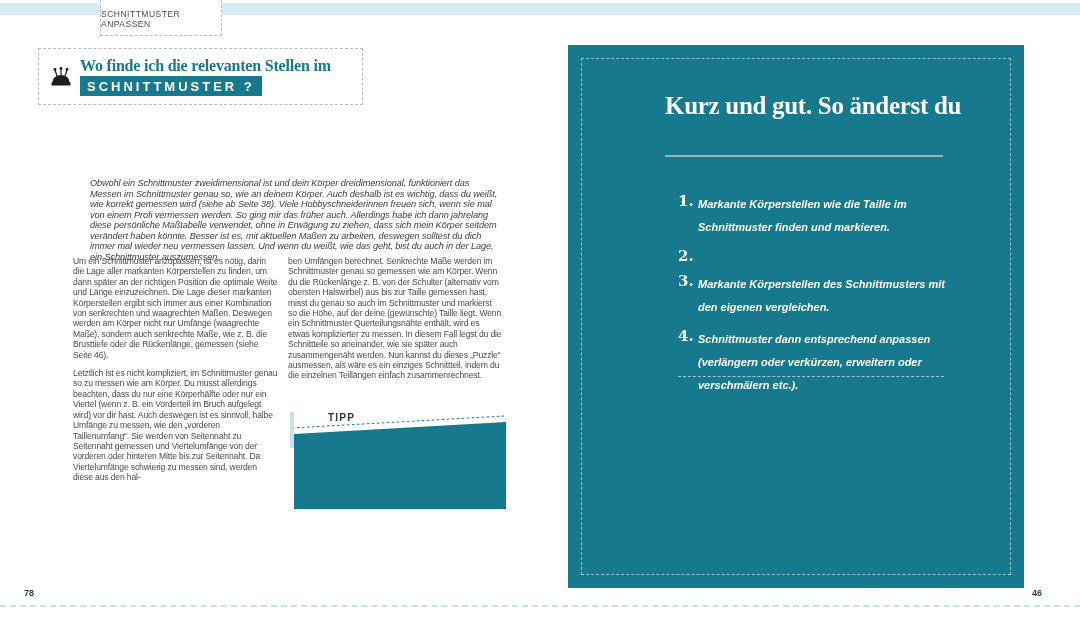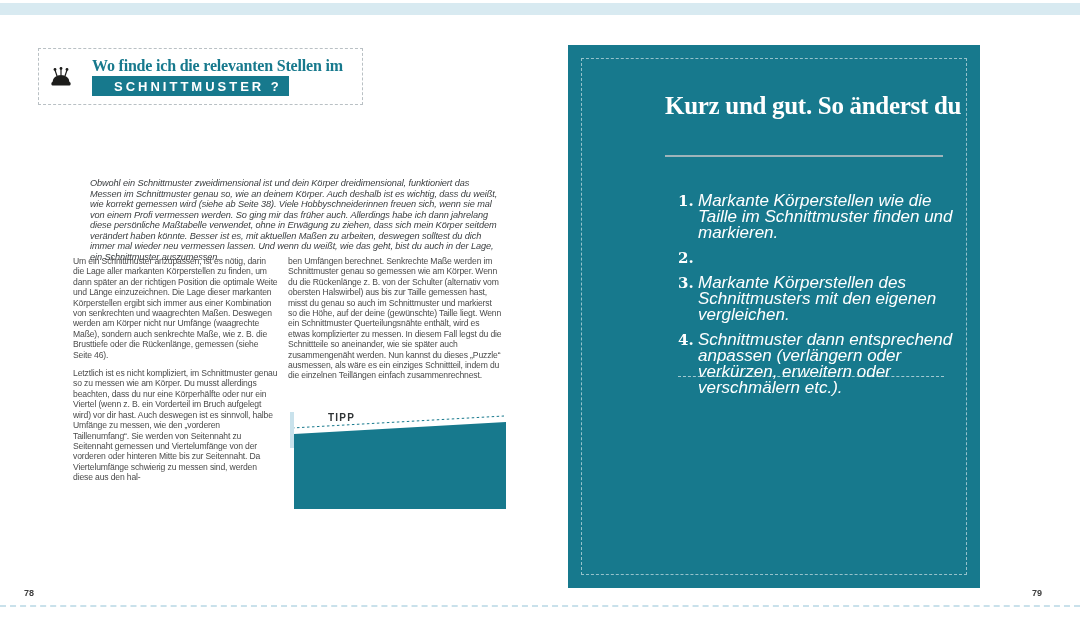--- a/index.html
+++ b/index.html
@@ -8,27 +8,27 @@
 
   
   .top-band{position:absolute;left:0;top:3px;width:100%;height:12px;background:#d8eaf1;}
   .chapter-tab{position:absolute;left:100px;top:0;width:122px;height:36px;background:#ffffff;
     border-left:1px dashed #b9c0c4;border-right:1px dashed #b9c0c4;border-bottom:1px dashed #b9c0c4;
     box-sizing:border-box;display:flex;align-items:flex-end;justify-content:center;padding-bottom:6px;
     font-size:8.5px;letter-spacing:.5px;color:#4a4a4a;}
 
   
   .title-box{position:absolute;left:38px;top:48px;width:325px;height:57px;box-sizing:border-box;
-    border:1px dashed #b9c0c4;display:flex;align-items:center;padding-left:8px;gap:12px;}
+    border:1px dashed #b9c0c4;display:flex;align-items:center;padding-left:8px;}
   .title-icon{width:28px;flex:0 0 28px;display:flex;justify-content:center;}
   .title-text{margin-left:5px;}
   .title-line1{font-family:"Liberation Serif",serif;font-weight:bold;font-size:16px;
     letter-spacing:-.2px;color:#17798d;line-height:17px;}
   .title-chip{display:inline-block;margin-top:2px;background:#17798d;color:#ffffff;
-    font-weight:bold;font-size:13px;letter-spacing:3px;padding:3px 7px 2px 22px;}
+    font-weight:bold;font-size:13px;letter-spacing:3px;padding:3px 7px 2px 7px;}
 
   
   .intro{position:absolute;left:90px;top:153px;width:412px;font-style:italic;
     font-size:9.2px;line-height:10.55px;color:#3b3e40;letter-spacing:-.1px;margin-top:25px;}
 
   
   .col{position:absolute;top:256px;font-size:8.6px;line-height:10.4px;color:#4b4b4b;letter-spacing:-.15px;}
   .col1{left:73px;width:205px;}
   .col2{left:288px;width:214px;}
   .col p{margin:0 0 8px 0;}
@@ -39,49 +39,52 @@
   .tip-label{position:absolute;left:10px;top:4px;font-size:10px;font-weight:bold;
     letter-spacing:1.2px;color:#2f3335;margin-left:28px;}
   .tip-dash{position:absolute;left:0;top:0;}
   .tip-panel{position:absolute;left:4px;top:0;width:212px;height:101px;background:#17798d;
     -webkit-clip-path:polygon(0 26px,100% 14px,100% 100%,0 100%);
     clip-path:polygon(0 26px,100% 14px,100% 100%,0 100%);}
   .tip-text{position:absolute;left:17px;top:33px;width:182px;color:#ffffff;
     font-style:italic;font-weight:bold;font-size:9.3px;line-height:11.8px;letter-spacing:-.1px;}
 
   
-  .tealbox{position:absolute;left:568px;top:45px;width:412px;height:543px;background:#17798d;}
+  .tealbox{position:absolute;left:568px;top:45px;width:456px;height:543px;background:#17798d;}
   .inner-dash{position:absolute;left:13px;top:13px;right:13px;bottom:13px;
     border:1px dashed rgba(255,255,255,.55);}
   .box-title{position:absolute;left:97px;top:47px;width:340px;color:#ffffff;
     font-family:"Liberation Serif",serif;font-weight:bold;font-size:25px;line-height:27px;
     letter-spacing:-.3px;}
   .box-rule{position:absolute;left:97px;top:110px;width:278px;height:2px;background:#9fb4ba;}
   .steps{position:absolute;left:110px;top:148px;width:300px;}
   .step{display:flex;margin-bottom:9px;}
   .step-num{flex:0 0 20px;color:#ffffff;font-family:"DejaVu Serif",serif;
     font-weight:bold;font-size:15px;line-height:16px;}
-  .step-text{color:#ffffff;font-style:italic;font-size:17px;line-height:16px;width:268px;}
+  .step-text{color:#ffffff;font-style:italic;font-size:11px;line-height:23px;width:268px;font-weight:bold;}
   .dash-sep{position:absolute;left:110px;top:331px;width:266px;
     border-top:1px dashed rgba(255,255,255,.6);}
 
   
   .pageno{position:absolute;top:588px;font-size:9px;font-weight:bold;color:#3d3d3d;text-align:center;}
   .pageno-left{left:24px;}
   .pageno-right{left:1032px;}
   .bottom-dash{position:absolute;left:0;top:605px;width:100%;
     border-top:2px dashed #c9e1eb;}
 </style>
 </head>
 <body>
 
 <div class="spread">
 
   <div class="top-band"></div>
 
+  <div class="chapter-tab">
+    <span>SCHNITTMUSTER ANPASSEN</span>
+  </div>
 
   <div class="title-box">
     <span class="title-icon">
       <svg width="24" height="22" viewBox="0 0 24 22" aria-hidden="true">
         <g stroke="#1d1d1b" stroke-width="1.2" fill="none">
           <line x1="8" y1="10" x2="6" y2="4"></line>
           <line x1="12" y1="9" x2="12" y2="3"></line>
           <line x1="16" y1="10" x2="18" y2="4"></line>
         </g>
         <circle cx="6" cy="3.4" r="1.4" fill="#1d1d1b"></circle>
@@ -139,16 +142,16 @@
       <div class="step">
         <span class="step-num">4.</span>
         <span class="step-text">Schnittmuster dann entsprechend anpassen (verlängern oder verkürzen, erweitern oder verschmälern etc.).</span>
       </div>
     </div>
 
     <div class="dash-sep"></div>
   </div>
 
   <div class="pageno pageno-left">78</div>
-  <div class="pageno pageno-right">79</div>
+  <div class="pageno pageno-right">46</div>
   <div class="bottom-dash"></div>
 
 </div>
 
 </body></html>

